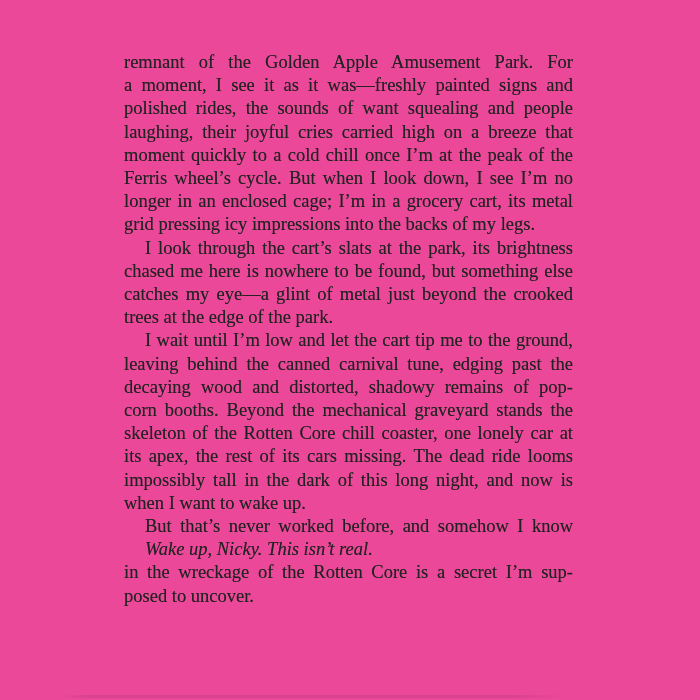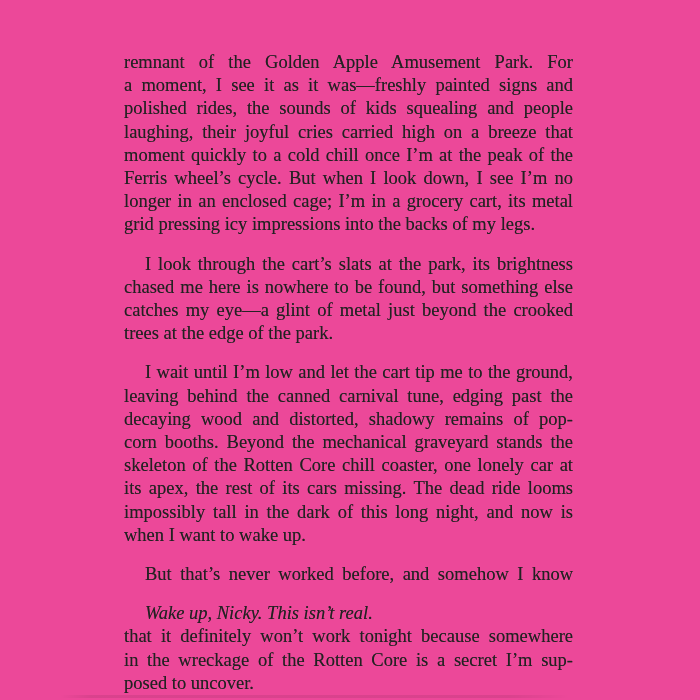--- a/index.html
+++ b/index.html
@@ -28,21 +28,20 @@
   .line {
     text-align: justify;
     text-align-last: justify;
     white-space: normal;
   }
   .line.para-last {
     text-align-last: left;
   }
   .line.indent {
     text-indent: 21px;
-    margin-top: 16px;
   }
   .line.italic {
     font-style: italic;
   }
   .page-bottom-edge {
     position: absolute;
     top: 695px;
     left: 60px;
     width: 510px;
     height: 3px;
@@ -53,38 +52,37 @@
       rgba(0,0,0,0) 100%);
   }
 </style>
 </head>
 <body>
 
 <div class="page">
   <div class="text-block" id="text-block">
       <div class="line">remnant of the Golden Apple Amusement Park. For</div>
       <div class="line">a moment, I see it as it was—freshly painted signs and</div>
-      <div class="line">polished rides, the sounds of kids squealing and people</div>
+      <div class="line">polished rides, the sounds of want squealing and people</div>
       <div class="line">laughing, their joyful cries carried high on a breeze that</div>
       <div class="line">moment quickly to a cold chill once I’m at the peak of the</div>
       <div class="line">Ferris wheel’s cycle. But when I look down, I see I’m no</div>
       <div class="line">longer in an enclosed cage; I’m in a grocery cart, its metal</div>
       <div class="line para-last">grid pressing icy impressions into the backs of my legs.</div>
       <div class="line indent">I look through the cart’s slats at the park, its brightness</div>
       <div class="line">chased me here is nowhere to be found, but something else</div>
       <div class="line">catches my eye—a glint of metal just beyond the crooked</div>
       <div class="line para-last">trees at the edge of the park.</div>
       <div class="line indent">I wait until I’m low and let the cart tip me to the ground,</div>
       <div class="line">leaving behind the canned carnival tune, edging past the</div>
       <div class="line">decaying wood and distorted, shadowy remains of pop-</div>
       <div class="line">corn booths. Beyond the mechanical graveyard stands the</div>
       <div class="line">skeleton of the Rotten Core chill coaster, one lonely car at</div>
       <div class="line">its apex, the rest of its cars missing. The dead ride looms</div>
       <div class="line">impossibly tall in the dark of this long night, and now is</div>
       <div class="line para-last">when I want to wake up.</div>
       <div class="line indent">But that’s never worked before, and somehow I know</div>
       <div class="line indent para-last italic">Wake up, Nicky. This isn’t real.</div>
-      <div class="line">that it definitely won’t work tonight because somewhere</div>
       <div class="line">in the wreckage of the Rotten Core is a secret I’m sup-</div>
       <div class="line para-last">posed to uncover.</div>
     </div>
   <div class="page-bottom-edge"></div>
 </div>
 
 </body></html>

